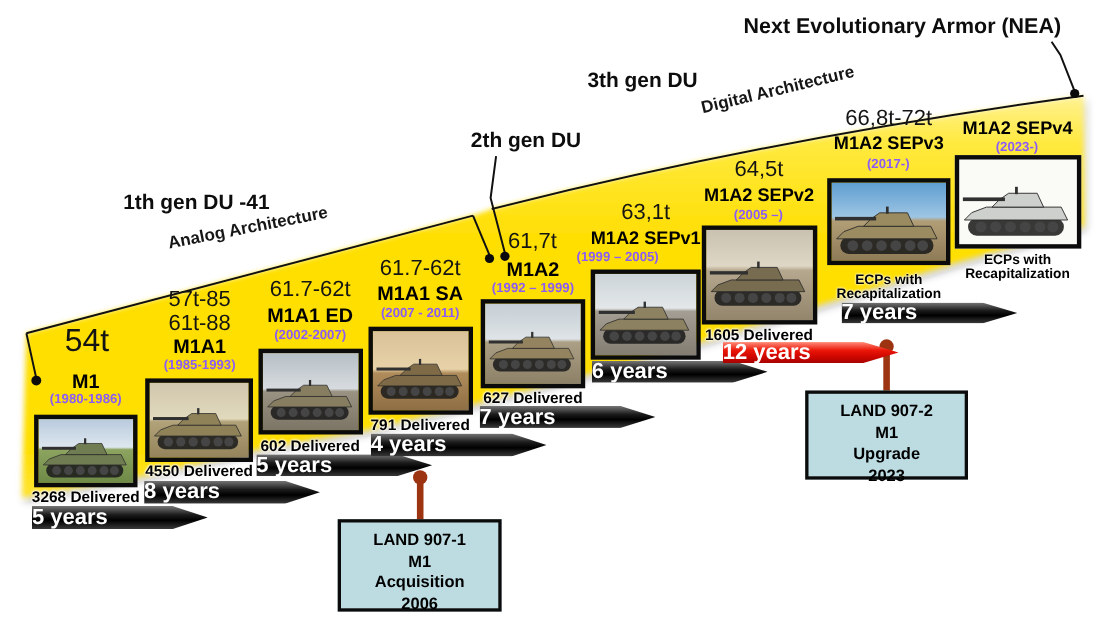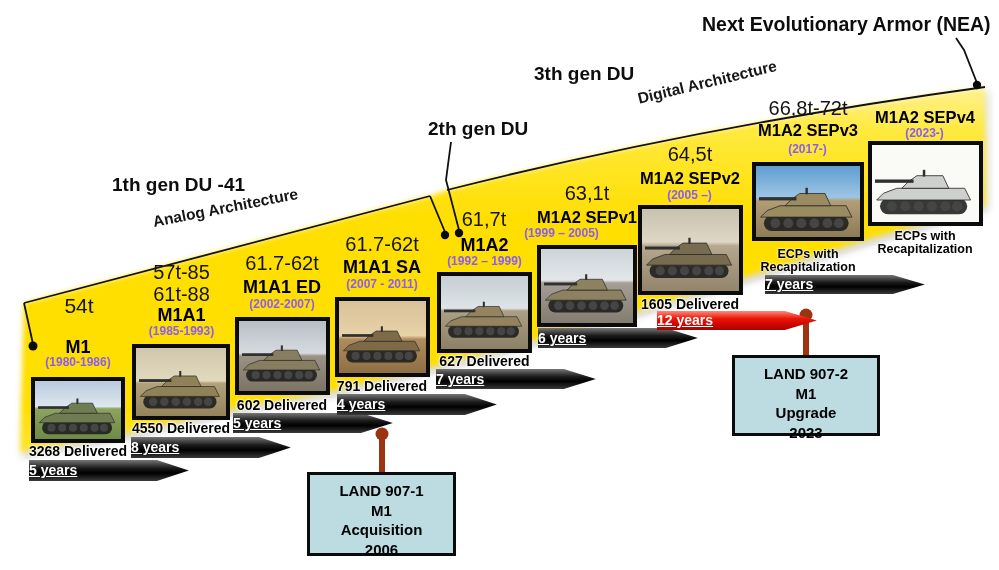--- a/index.html
+++ b/index.html
@@ -1,27 +1,27 @@
 <!DOCTYPE html>
 <html><head>
 <meta charset="utf-8">
 <style>
   html,body{margin:0;padding:0;background:#fff;}
   .stage{
     position:relative;width:999px;height:570px;overflow:hidden;background:#fff;
     font-family:"Liberation Sans",sans-serif;color:#111;
   }
   .bg{position:absolute;left:0;top:0;width:999px;height:570px;}
-  .title{position:absolute;font-weight:bold;font-size:19.5px;white-space:nowrap;color:#0d0d0d;margin-left:26px;}
+  .title{position:absolute;font-weight:bold;font-size:19.5px;white-space:nowrap;color:#0d0d0d;}
   .gen{position:absolute;font-weight:bold;font-size:19px;white-space:nowrap;color:#0d0d0d;}
   .arch{position:absolute;font-weight:bold;font-size:15.5px;white-space:nowrap;color:#161616;transform-origin:0 50%;}
   .arch.analog{transform:rotate(-11deg);}
   .arch.digital{transform:rotate(-13.5deg);}
   .wlabel{position:absolute;text-align:center;font-size:20px;color:#141414;white-space:nowrap;}
-  .wlabel.big{font-size:21px;}
+  .wlabel.big{font-size:29px;}
   .vname{position:absolute;text-align:center;font-weight:bold;font-size:18px;line-height:1;color:#000;white-space:nowrap;}
   .vname.small{font-size:16.5px;}
   .pyears{position:absolute;text-align:center;font-weight:bold;font-size:12px;line-height:1;color:#8b5cf6;white-space:nowrap;}
   .photo{
     position:absolute;border:4px solid #0b0b0b;box-sizing:border-box;
     display:flex;align-items:flex-end;justify-content:center;
   }
   .tank-art{width:94%;height:86%;display:block;}
   .c1{background:linear-gradient(180deg,#b9cade 0%,#dde7ee 44%,#8ca45f 48%,#6e8a46 100%);}
   .c1 .tank-art{color:#707c52;}
@@ -43,24 +43,24 @@
   .c9 .tank-art{color:#cdd0cc;}
   .delivered{
     position:absolute;text-align:center;font-weight:bold;font-size:14px;white-space:nowrap;color:#000;
     text-shadow:0 0 2px #fff,0 0 2px #fff,0 0 3px #fff;
   }
   .note{
     position:absolute;text-align:center;font-weight:bold;font-size:12.5px;line-height:1.05;color:#000;
     text-shadow:0 0 2px #fff,0 0 2px #fff;
   }
   .yarrow{
-    position:absolute;color:#fff;font-weight:bold;font-size:14px;text-align:right;
+    position:absolute;color:#fff;font-weight:bold;font-size:20px;text-align:right;
     clip-path:polygon(0 0,80% 0,100% 50%,80% 100%,0 100%);
     background:linear-gradient(180deg,#777 0%,#1c1c1c 38%,#000 62%,#3a3a3a 100%);
-    padding-right:16%;box-sizing:border-box;white-space:nowrap;text-decoration:underline;
+    padding-right:16%;box-sizing:border-box;white-space:nowrap;
   }
   .yarrow.red{background:linear-gradient(180deg,#ff8a78 0%,#ea1607 40%,#cf0600 70%,#a80400 100%);}
   .callout{
     position:absolute;background:#bcdce2;border:3px solid #0b0b0b;box-sizing:border-box;
     text-align:center;font-weight:bold;font-size:15px;line-height:1.3;padding-top:6px;color:#000;
   }
   .callout span{display:block;}
 </style>
 </head>
 <body>

